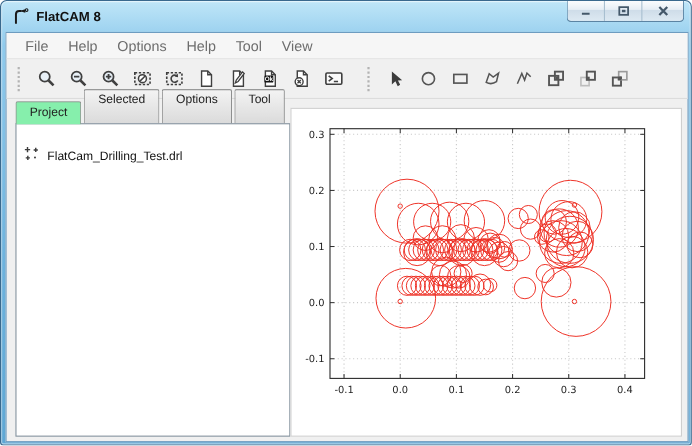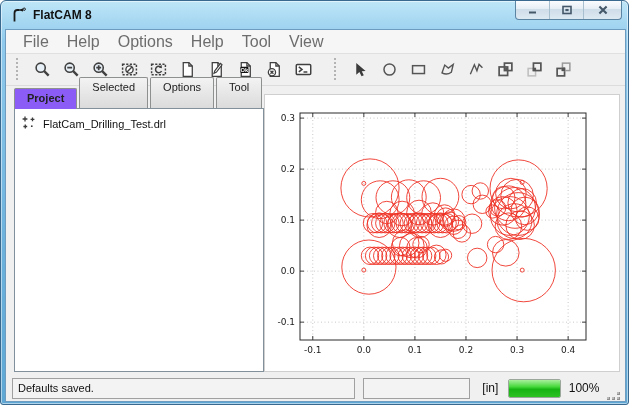--- a/index.html
+++ b/index.html
@@ -26,35 +26,35 @@
     border-right:1px solid #a8bfd0; background:transparent; cursor:default; }
   .win-btn:last-child{ border-right:none; width:37px; }
   
   .content{
     position:absolute; left:4px; top:28px; width:621px; height:373px;
     background:#f0f0f0; border:1px solid #6d9cc0;
     display:flex; flex-direction:column;
   }
   .menubar{ height:24px; background:#f6f6f6; border-bottom:1px solid #e0e0e0;
     display:flex; align-items:center; padding-left:8px; }
-  .menu-item{ color:#6d6d6d; font-size:16px; padding:3px 9px; }
+  .menu-item{ color:#6d6d6d; font-size:13px; padding:3px 9px; }
   .toolbar{ height:36px; background:#f0f0f0; border-bottom:1px solid #dcdcdc;
     display:flex; align-items:center; }
   .tb-handle{ width:4px; height:22px; border-left:2px dotted #b3b3b3; margin:0 8px 0 10px; }
   .tool-btn{ width:29px; height:28px; border:none; background:transparent;
     display:flex; align-items:center; justify-content:center; padding:0; }
   .main{ flex:1; display:flex; position:relative; }
   
   .left-col{ width:262px; padding:2px 0 4px 8px; display:flex; flex-direction:column; }
   .tabs{ display:flex; height:21px; align-items:flex-end; }
   .tab{ font-size:11px; color:#222; padding:3px 12px 3px 12px; margin-right:2px;
     background:linear-gradient(180deg,#f3f3f3,#dadada);
     border:1px solid #8e8f8f; border-bottom:none; border-radius:2px 2px 0 0; height:32px; }
-  .tab.active{ background:#8b5cf6; height:21px; position:relative; z-index:2; font-weight:700; }
-  .tree{ flex:1; background:#fff; border:1px solid #82909c; margin-top:-1px; padding:4px 2px; }
+  .tab.active{ background:#86efac; height:21px; position:relative; z-index:2; font-weight:400; }
+  .tree{ flex:1; background:#fff; border:1px solid #82909c; margin-top:-1px; padding:17px 2px; }
   .tree-item{ display:flex; align-items:center; gap:6px; padding:2px 4px; font-size:11px; color:#111; }
   
   .plot-panel{ flex:1; margin:8px 5px 4px 0; background:#fff; border:1px solid #cfcfcf; }
   
   .statusbar{ height:29px; display:flex; align-items:center; padding:0 4px 0 6px; gap:8px; }
   .sunken{ border:1px solid #a0a0a0; background:#f3f3f3; height:21px;
     display:flex; align-items:center; font-size:11px; color:#111; padding:0 5px; }
   .status-msg{ width:354px; }
   .status-p2{ width:110px; }
   .units{ font-size:12px; color:#111; margin:0 2px 0 4px; }
@@ -398,34 +398,15 @@
             <text x="30" y="128.12359550561797" font-size="9" fill="#1a1a1a" text-anchor="end">0.1</text>
             <line x1="35" y1="74.11235955056179" x2="39" y2="74.11235955056179" stroke="#2a2a2a" stroke-width="0.9"></line>
             <line x1="321" y1="74.11235955056179" x2="317" y2="74.11235955056179" stroke="#2a2a2a" stroke-width="0.9"></line>
             <text x="30" y="77.11235955056179" font-size="9" fill="#1a1a1a" text-anchor="end">0.2</text>
             <line x1="35" y1="23.101123595505623" x2="39" y2="23.101123595505623" stroke="#2a2a2a" stroke-width="0.9"></line>
             <line x1="321" y1="23.101123595505623" x2="317" y2="23.101123595505623" stroke="#2a2a2a" stroke-width="0.9"></line>
             <text x="30" y="26.101123595505623" font-size="9" fill="#1a1a1a" text-anchor="end">0.3</text>
           </svg></div>
     </div>
 
-    <div class="statusbar">
-      <div class="sunken status-msg">
-        <span>Defaults saved.</span>
-      </div>
-      <div class="sunken status-p2">
-        <span></span>
-      </div>
-      <span class="units">[in]</span>
-      <div class="progress">
-        <div class="progress-fill" id="progress-fill" style="width: 100%;"></div>
-      </div>
-      <span class="pct">100%</span>
-      <div class="grip">
-        <i style="right:1px;bottom:1px"></i>
-          <i style="right:6px;bottom:1px"></i>
-        <i style="right:1px;bottom:6px"></i>
-          <i style="right:11px;bottom:1px"></i>
-      </div>
-    </div>
 
   </div>
 </div>
 
 </body></html>

